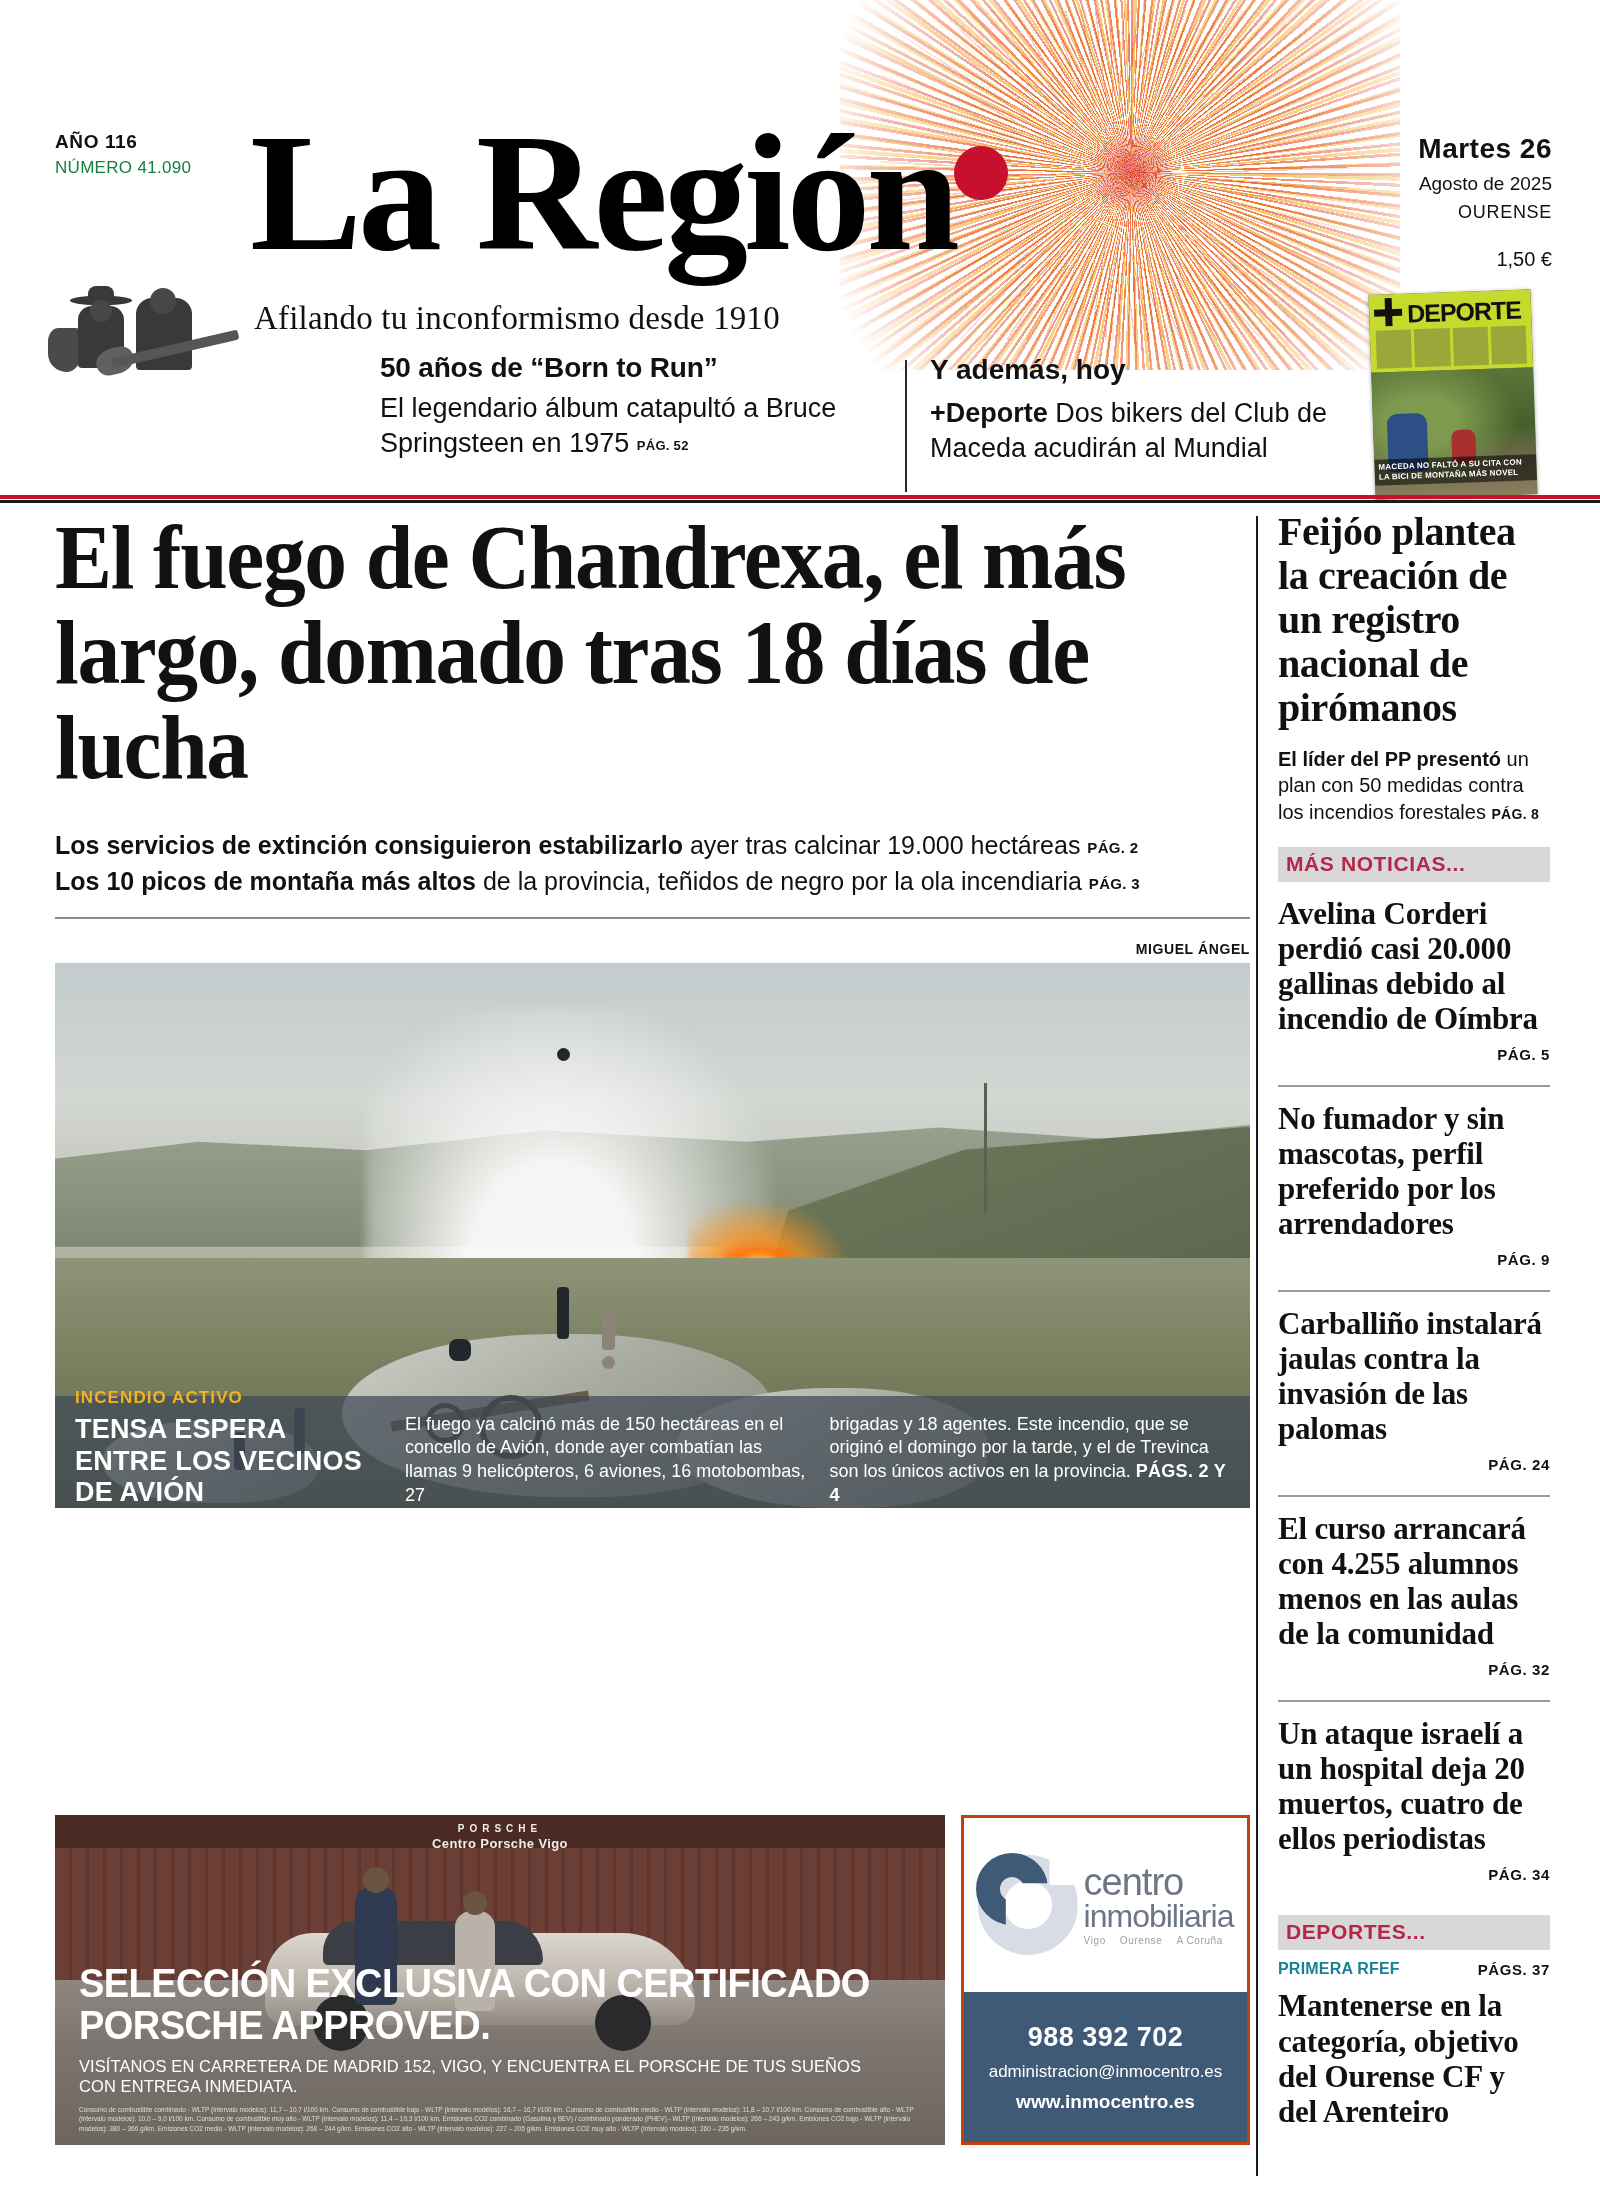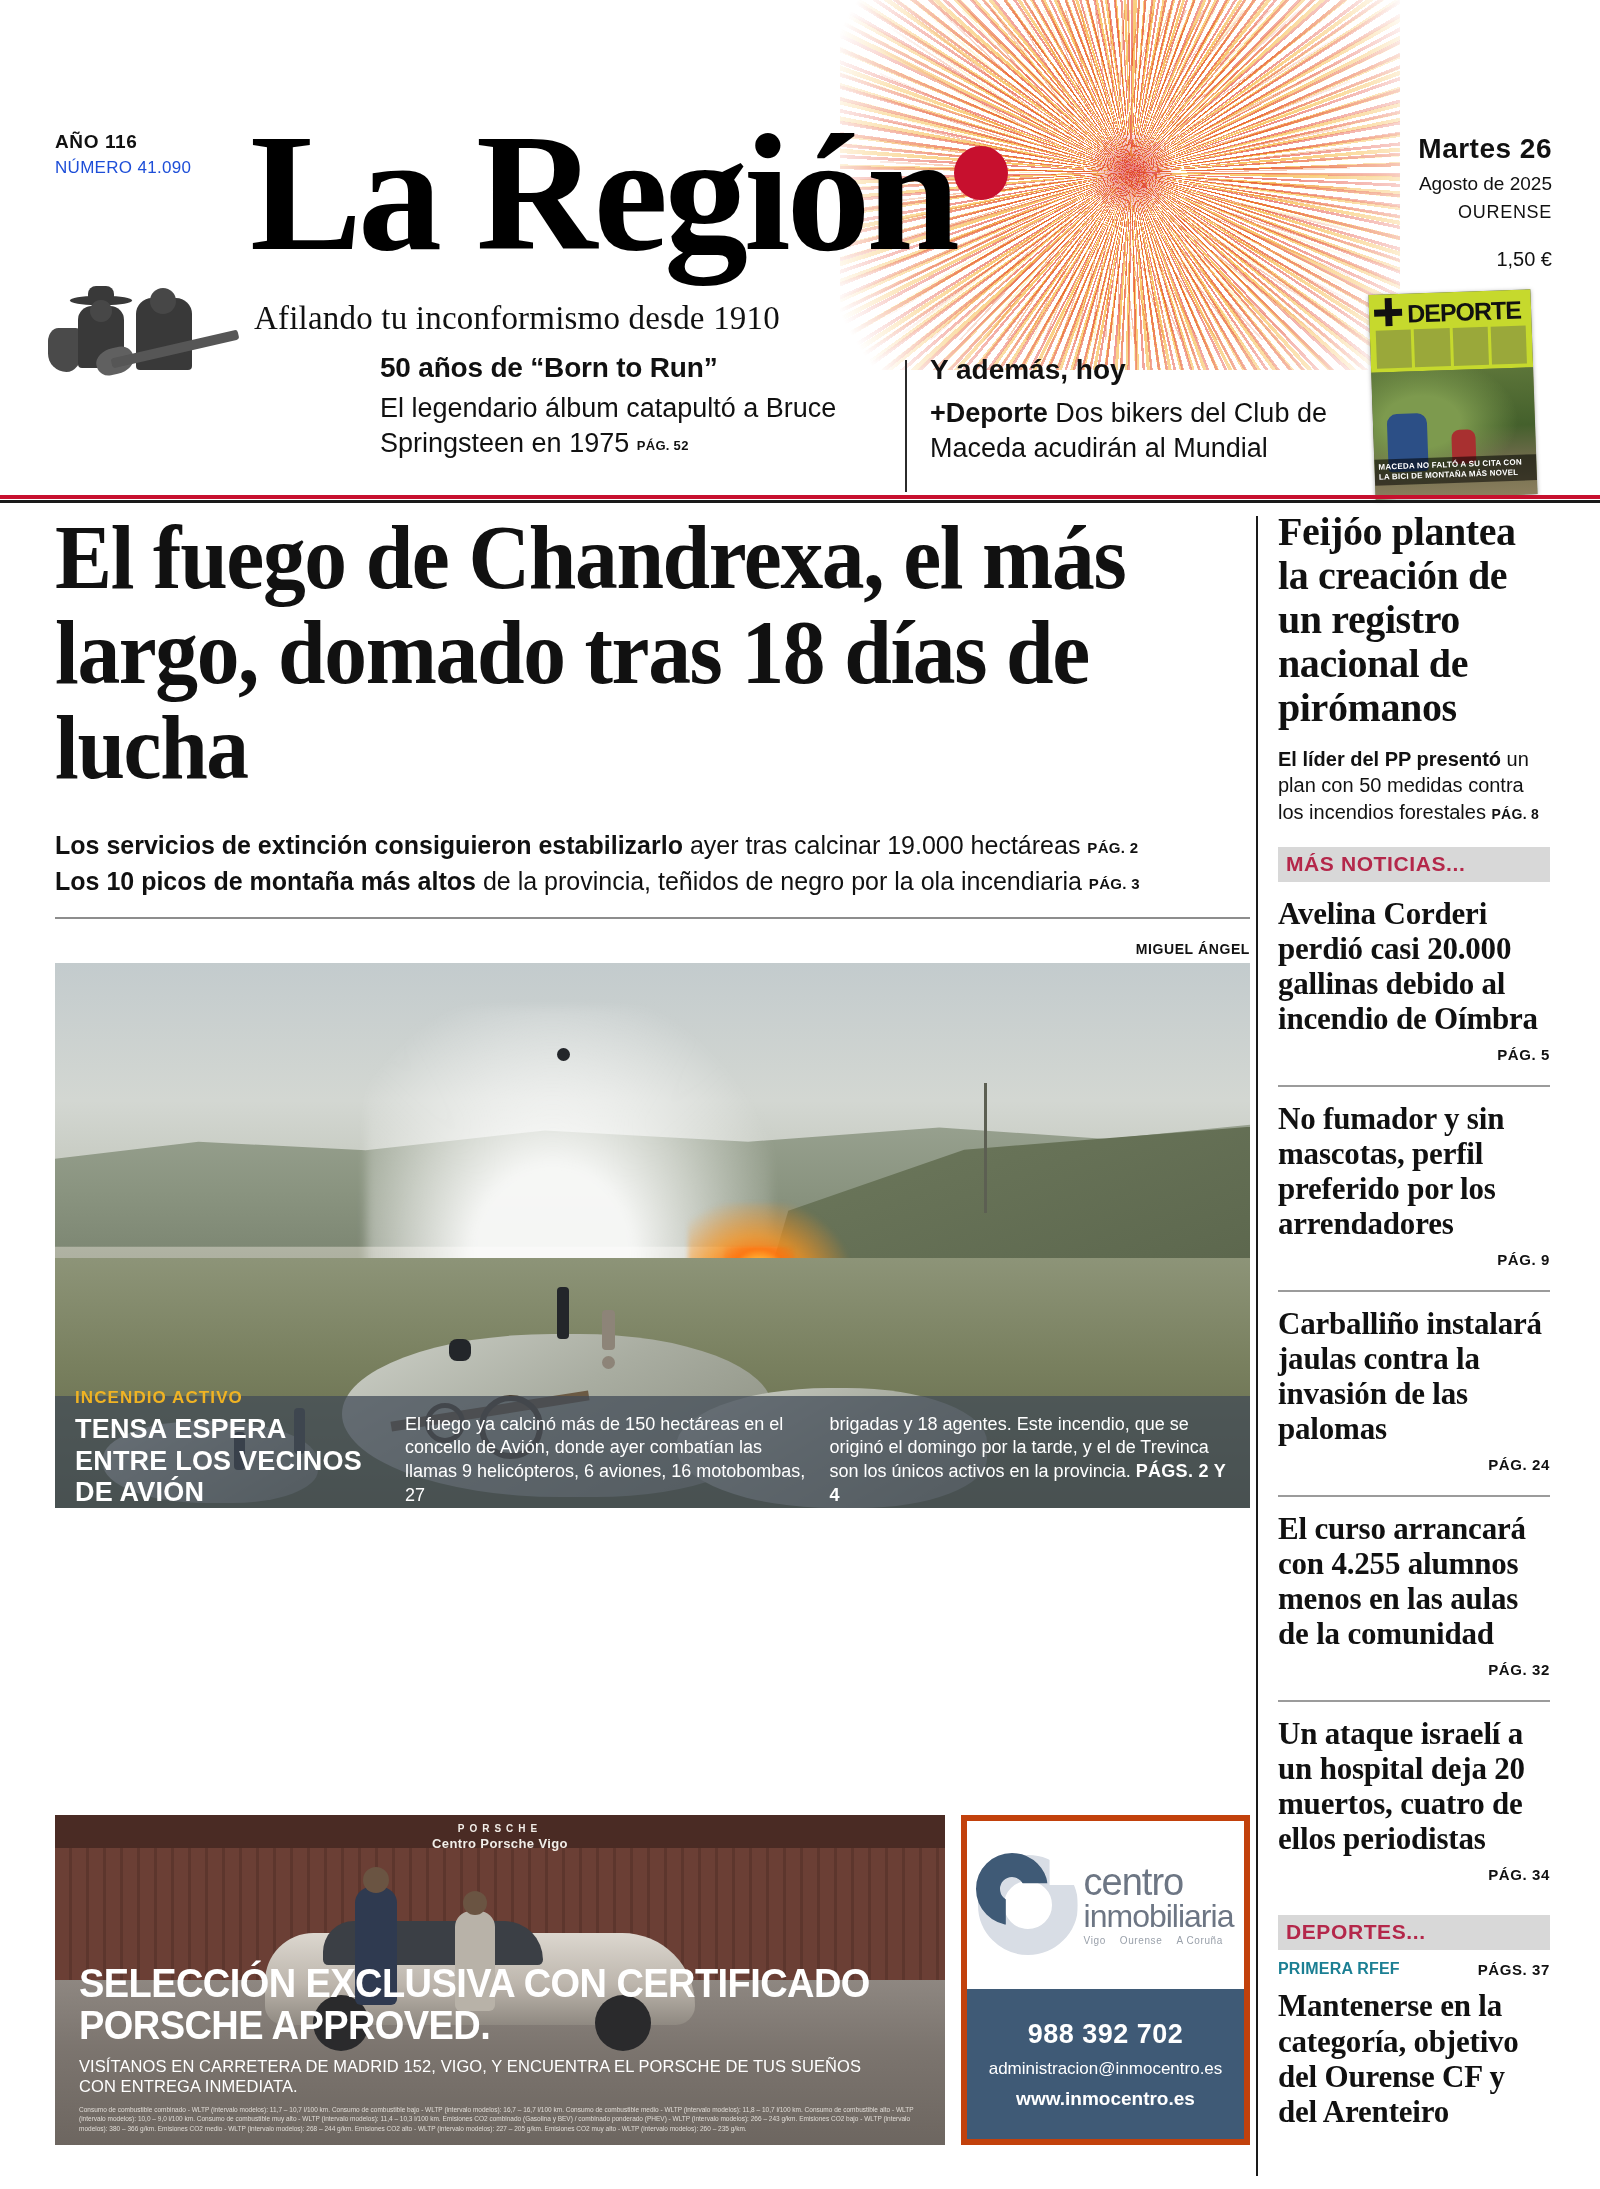--- a/index.html
+++ b/index.html
@@ -35,21 +35,21 @@
         rgba(230,90,30,.55) 0deg 0.5deg, rgba(255,255,255,0) 0.5deg 5deg),
       repeating-conic-gradient(from 5deg at 50% 50%,
         rgba(252,228,140,.65) 0deg 0.5deg, rgba(255,255,255,0) 0.5deg 6.5deg);
     -webkit-mask-image: radial-gradient(circle at 50% 50%, rgba(0,0,0,.9) 0 24%, rgba(0,0,0,.55) 60%, rgba(0,0,0,0) 95%);
     mask-image: radial-gradient(circle at 50% 50%, rgba(0,0,0,.9) 0 24%, rgba(0,0,0,.55) 60%, rgba(0,0,0,0) 95%);
     pointer-events:none;
   }
 
   .issue-block { position:absolute; left:55px; top:128px; line-height:1.45; }
   .issue-year { font-size:19px; font-weight:bold; letter-spacing:.6px; }
-  .issue-num  { font-size:17px; letter-spacing:.3px; color:#1d4ed8; }
+  .issue-num  { font-size:17px; letter-spacing:.3px; color:#15803d; }
 
   .date-block { position:absolute; right:48px; top:128px; text-align:right; line-height:1.5; }
   .date-day { font-size:28px; font-weight:bold; letter-spacing:.5px; }
   .date-month { font-size:19px; }
   .date-city  { font-size:18px; letter-spacing:.7px; }
   .date-price { font-size:20px; margin-top:18px; }
 
   .logo-wrap { position:absolute; left:250px; top:108px; width:1100px; height:190px; }
   .logo-text {
     font-family:"Liberation Serif", serif;
@@ -258,21 +258,21 @@
   .pw-logo .b1 { font-size:10px; font-weight:bold; letter-spacing:5px; }
   .pw-logo .b2 { font-size:13px; font-weight:bold; letter-spacing:.4px; margin-top:2px; }
   .pw-text { position:absolute; left:24px; right:24px; bottom:12px; color:#fff; }
   .pw-h {
     font-size:40px; font-weight:bold; line-height:1.06; letter-spacing:-.6px;
     transform:scaleX(.95); transform-origin:left;
   }
   .pw-s { font-size:17px; letter-spacing:.1px; margin-top:10px; transform:scaleX(.97); transform-origin:left; }
   .pw-fine { font-size:6.5px; line-height:1.45; margin-top:8px; color:#e8e4de; opacity:.92; }
 
-  .ad-centro { width:289px; height:330px; border:6px solid #c2410c; display:flex; flex-direction:column; background:#fff; }
+  .ad-centro { width:289px; height:330px; border:3px solid #c2410c; display:flex; flex-direction:column; background:#fff; }
   .ac-top { flex:1; position:relative; display:flex; align-items:center; justify-content:center; padding:6px; }
   .ac-logo { position:relative; width:100px; height:100px; flex:0 0 auto; }
   .ac-c-outer { position:absolute; inset:0; border-radius:50%;
     border:26px solid #d8dde5; clip-path:polygon(0 0,72% 0,72% 30%,100% 30%,100% 100%,0 100%); }
   .ac-c-dark { position:absolute; left:-2px; top:-2px; width:72px; height:72px; border-radius:50%;
     border:24px solid #3f5a76; clip-path:polygon(0 0, 100% 0, 100% 42%, 42% 42%, 42% 100%, 0 100%); }
   .ac-words { margin-left:6px; }
   .ac-w1 { font-size:38px; color:#6d7684; letter-spacing:-1px; line-height:.95; }
   .ac-w2 { font-size:32px; color:#6d7684; letter-spacing:-1px; line-height:1; }
   .ac-w3 { font-size:10px; color:#9aa1ab; letter-spacing:.6px; margin-top:3px; display:flex; gap:14px; }

